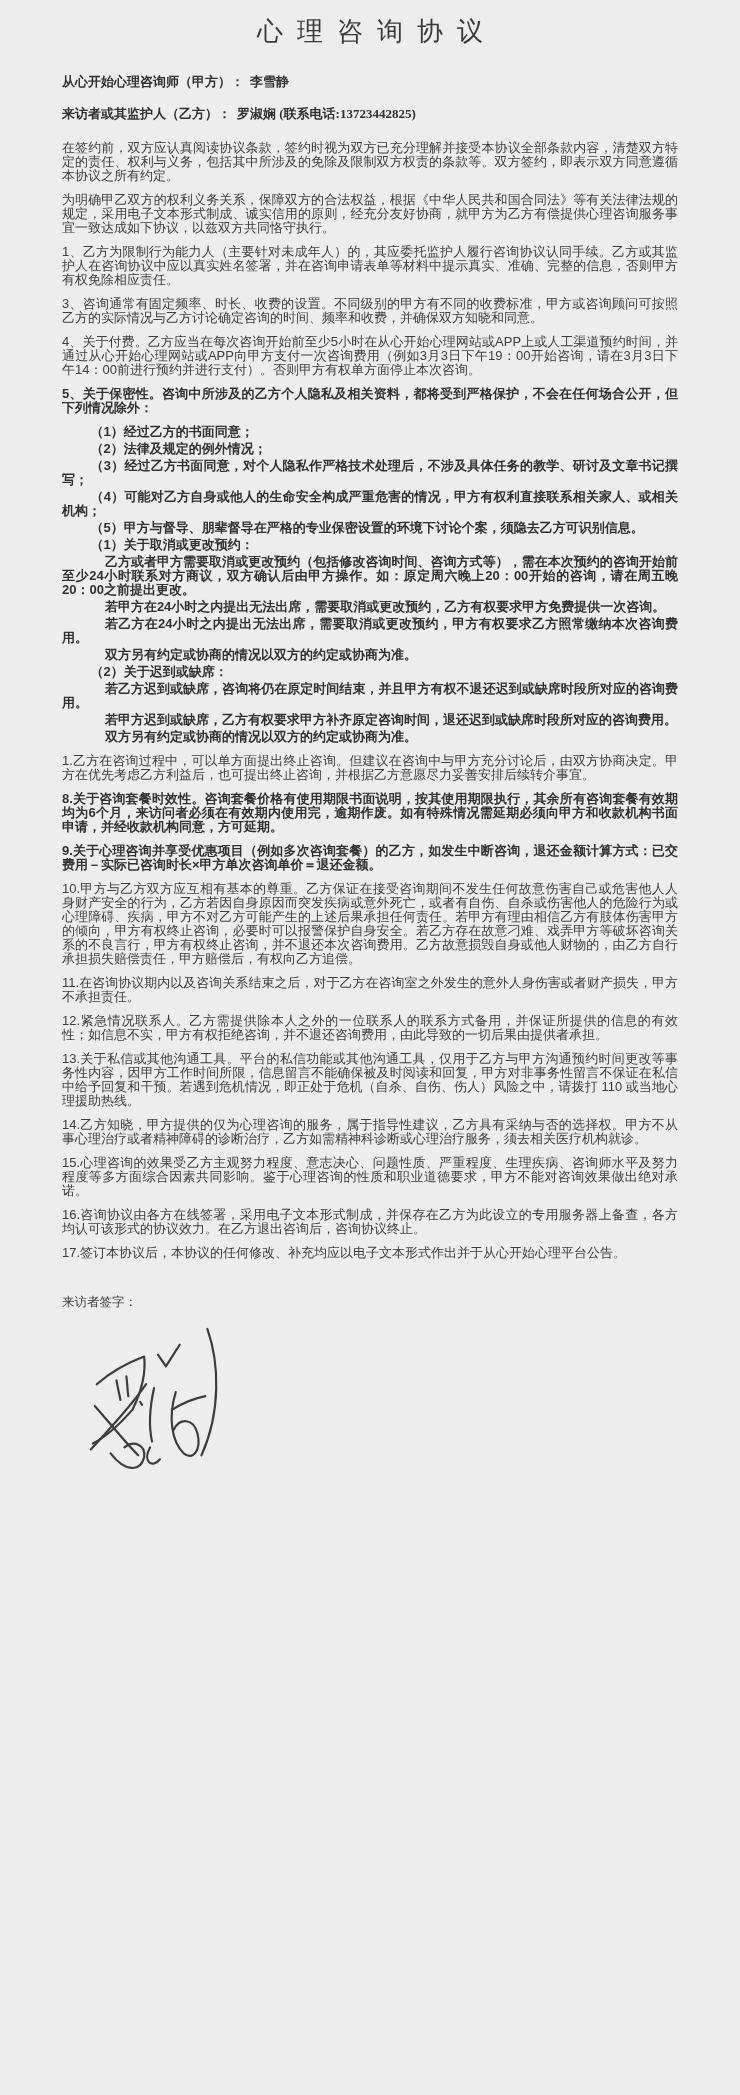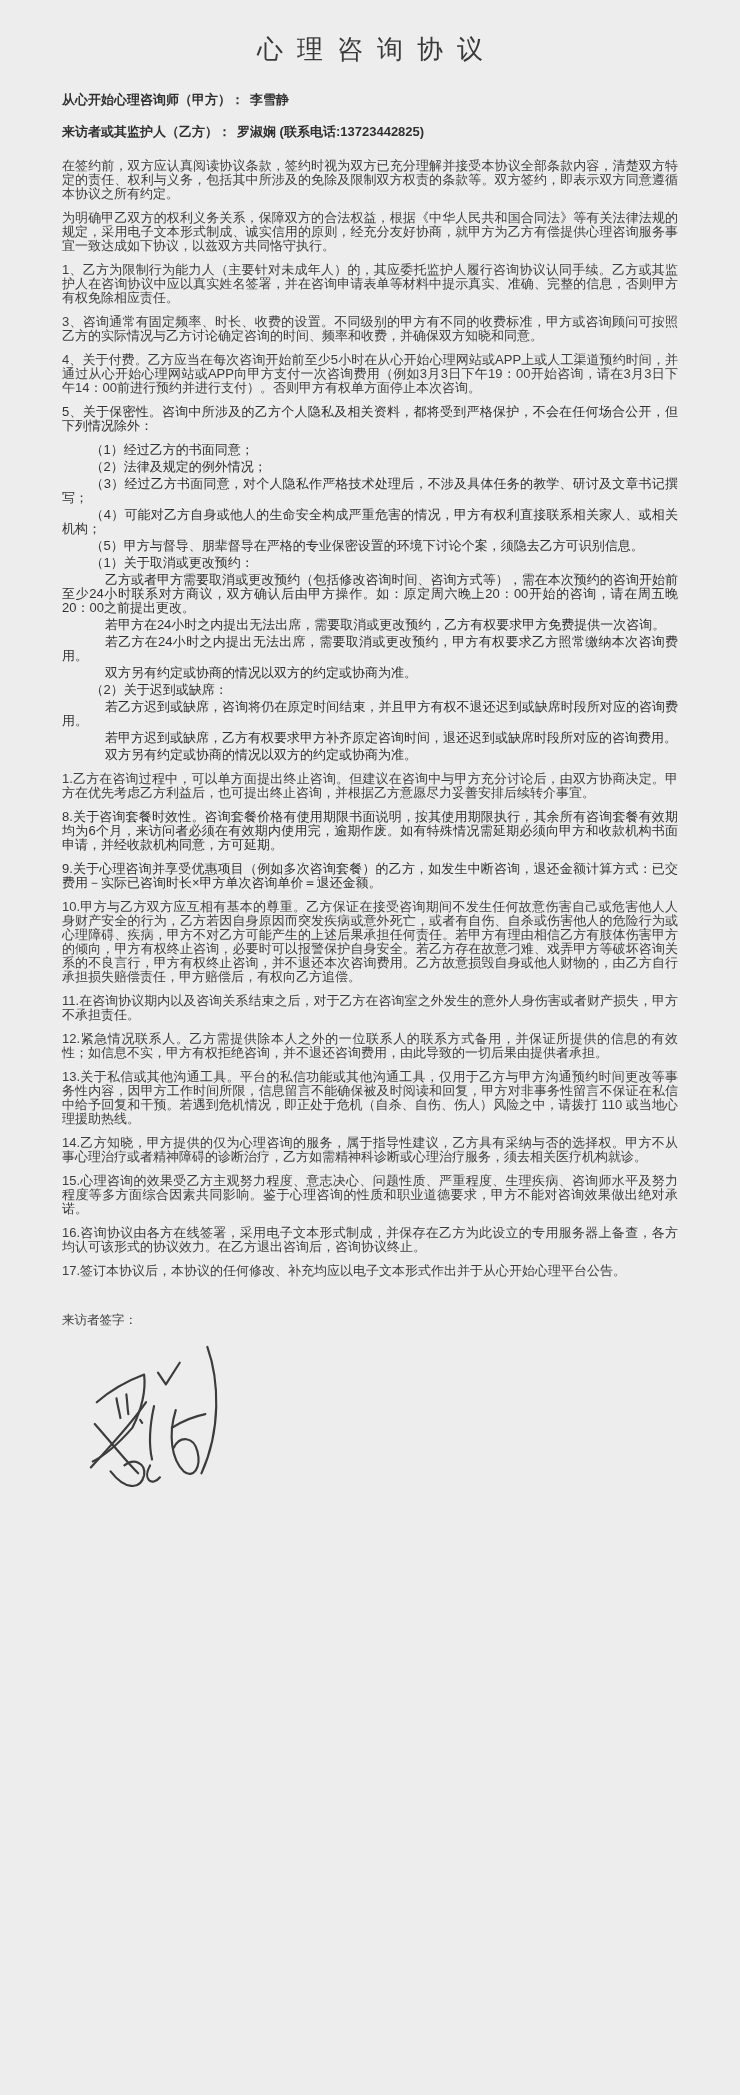--- a/index.html
+++ b/index.html
@@ -4,48 +4,49 @@
 <style>
   html,body{margin:0;padding:0;}
   .page{
     position:relative;
     width:740px;height:2095px;
     background:#ededee;
     overflow:hidden;
     font-family:"Liberation Sans","DejaVu Sans",sans-serif;
     color:#3d3d3d;
     box-sizing:border-box;
-    padding:28px 62px 0 62px;
+    padding:10px 62px 0 62px;
   }
   .doc-title{
     text-align:center;
     font-size:26px;
     letter-spacing:14px;
     color:#3a3a3a;
     font-weight:400;
     margin:4px 0 20px 0;
     text-indent:14px; 
   }
   .party-line{
     font-size:13px;
     font-weight:700;
     color:#303030;
     line-height:26px;
     margin:6px 0;
+    font-family:Liberation Serif, serif;
   }
   .party-line .party-value{margin-left:6px;}
   .doc-body{margin-top:14px;}
   .para{
     font-size:13px;
     line-height:14px;
     margin:10px 0;
     text-align:justify;
     color:#3d3d3d;
   }
-  .para.bold{font-weight:400;color:#313131;}
+  .para.bold{font-weight:700;color:#313131;}
   .para.indent1{text-indent:2.2em;margin:3px 0;}
   .para.indent2{text-indent:3.3em;margin:3px 0;}
   .sig-label{
     font-size:12.5px;
     line-height:25px;
     margin-top:30px;
     color:#3d3d3d;
   }
   .signature-wrap{
     margin:8px 0 0 18px;

